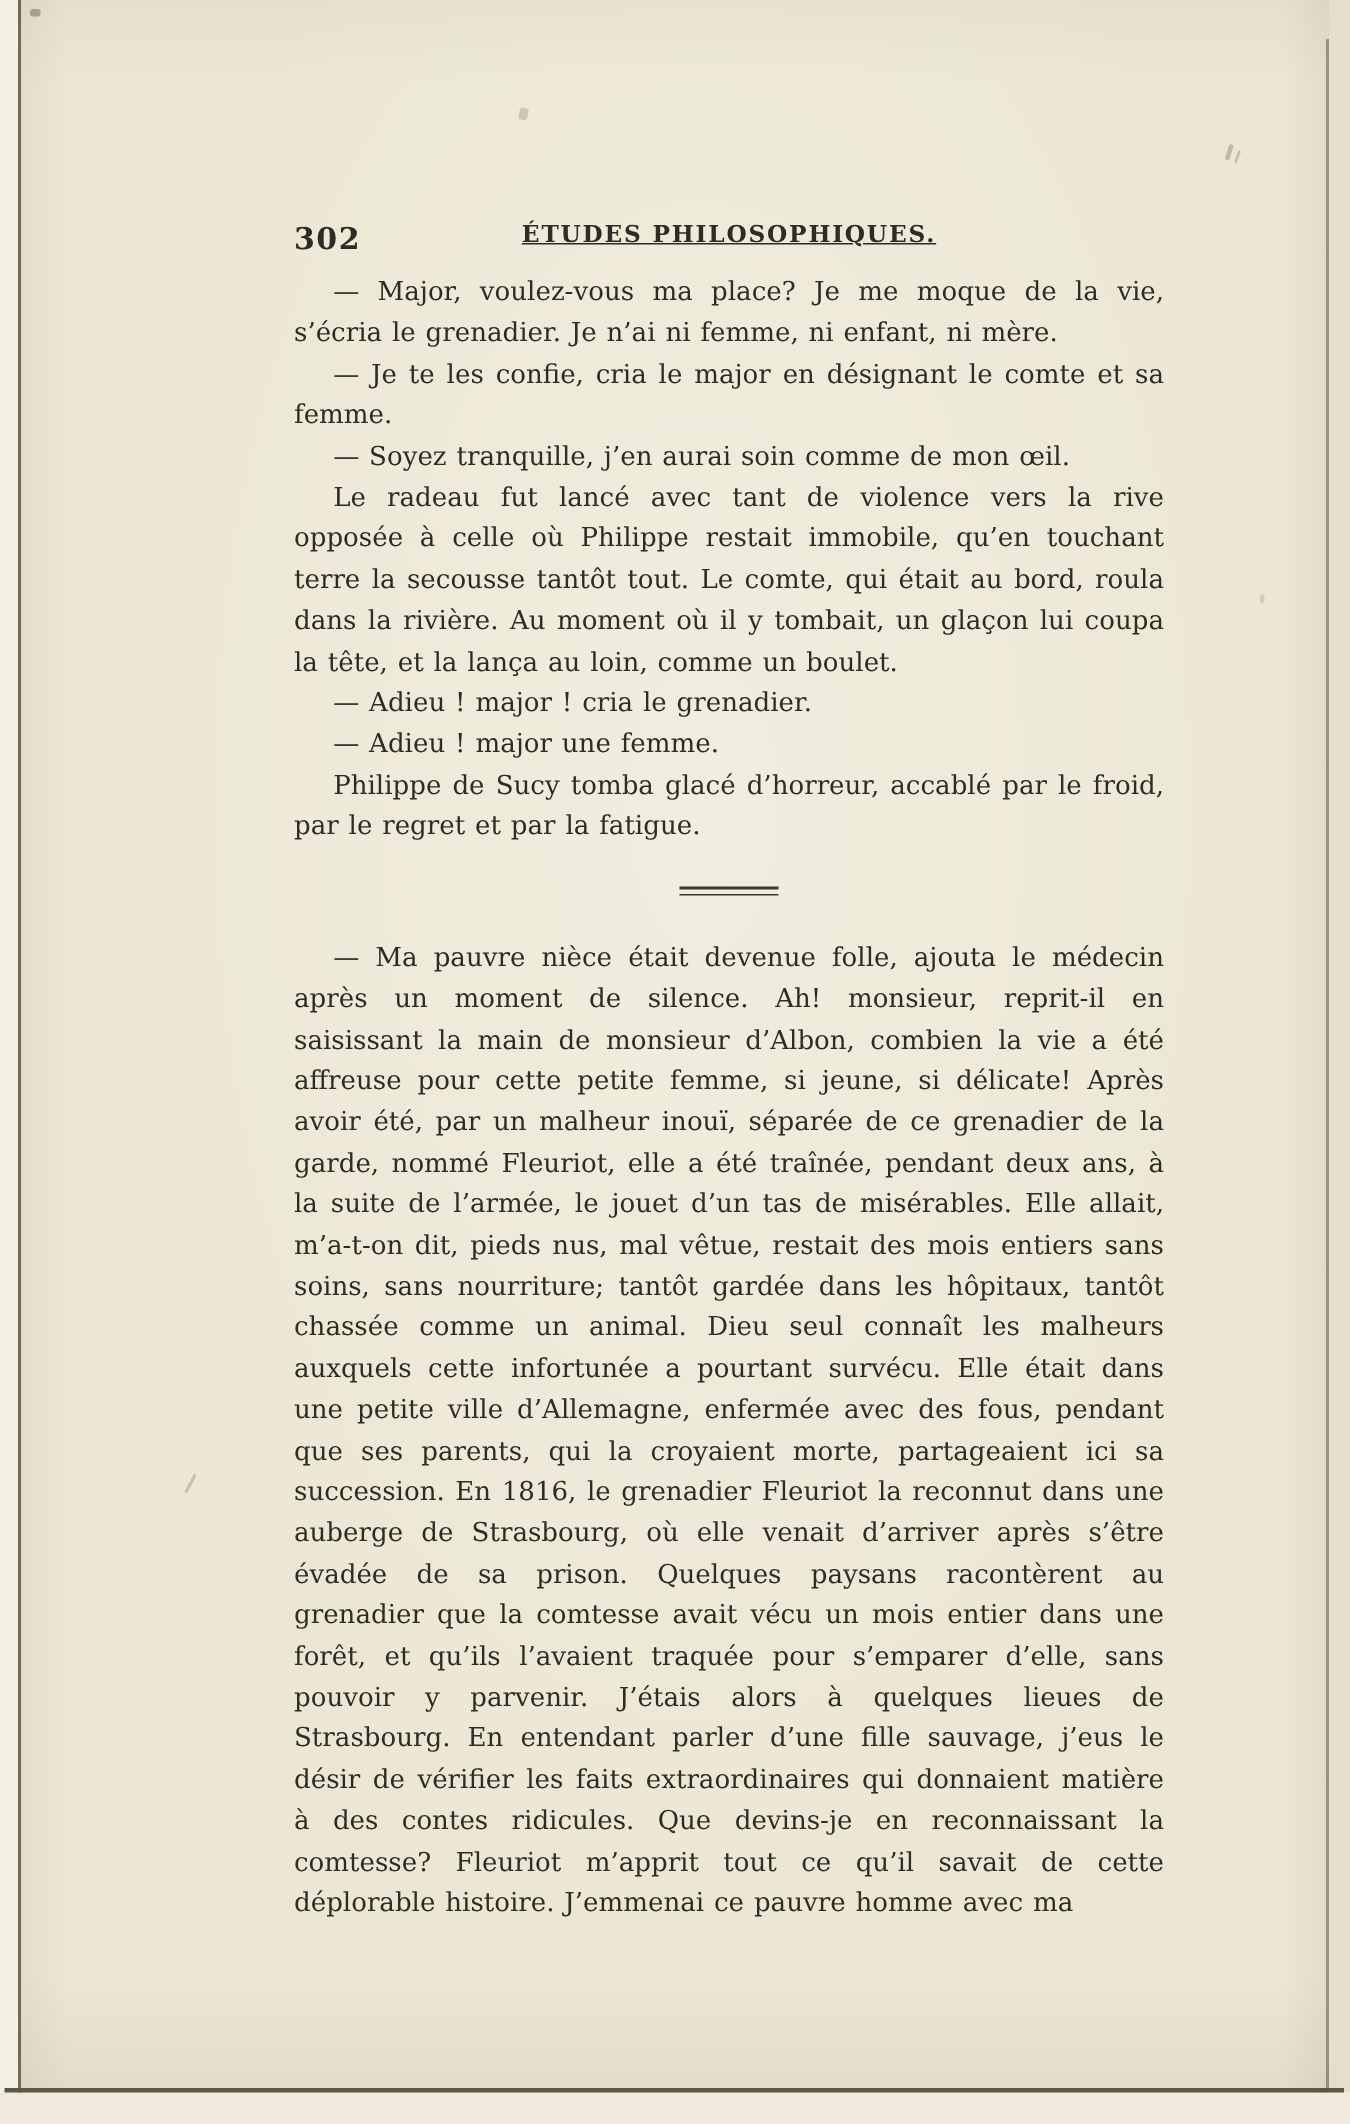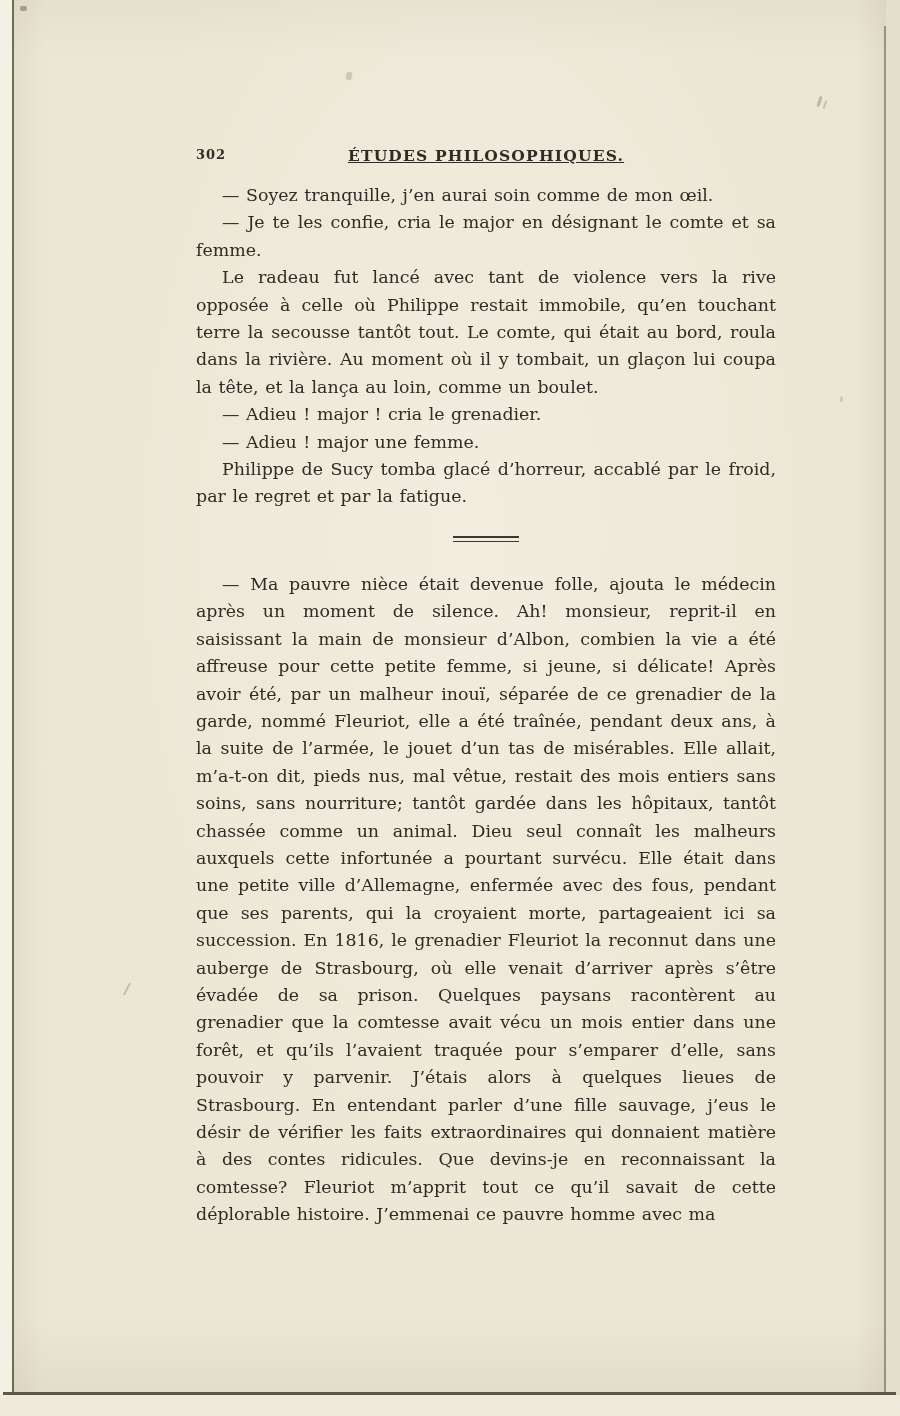--- a/index.html
+++ b/index.html
@@ -67,21 +67,21 @@
     top: 146px;
     width: 580px;
   }
   .pageheader {
     position: relative;
     height: 24px;
     font-weight: bold;
   }
   .pagenum {
     position: absolute; left: 0; top: 1px;
-    font-size: 13px;
+    font-size: 20px;
     letter-spacing: 1px;
   }
   .runtitle {
     display: block;
     text-align: center;
     font-size: 15.5px;
     letter-spacing: 1.2px;
     text-decoration: underline;
   }
   .bodytext {
@@ -123,22 +123,23 @@
 <div class="speck speck-f"></div>
 
 <div class="textblock">
 
   <div class="pageheader">
     <span class="pagenum">302</span>
     <span class="runtitle">ÉTUDES PHILOSOPHIQUES.</span>
   </div>
 
   <div class="bodytext">
+    <p>— Major, voulez-vous ma place? Je me moque de la vie, s’écria le grenadier. Je n’ai ni femme, ni enfant, ni mère.</p>
+    <p>— Je te les confie, cria le major en désignant le comte et sa femme.</p>
     <p>— Soyez tranquille, j’en aurai soin comme de mon œil.</p>
-    <p>— Je te les confie, cria le major en désignant le comte et sa femme.</p>
     <p>Le radeau fut lancé avec tant de violence vers la rive opposée à celle où Philippe restait immobile, qu’en touchant terre la secousse tantôt tout. Le comte, qui était au bord, roula dans la rivière. Au moment où il y tombait, un glaçon lui coupa la tête, et la lança au loin, comme un boulet.</p>
     <p>— Adieu ! major ! cria le grenadier.</p>
     <p>— Adieu ! major une femme.</p>
     <p>Philippe de Sucy tomba glacé d’horreur, accablé par le froid, par le regret et par la fatigue.</p>
   </div>
 
   <div class="separator"></div>
 
   <div class="bodytext">
     <p>— Ma pauvre nièce était devenue folle, ajouta le médecin après un moment de silence. Ah! monsieur, reprit-il en saisissant la main de monsieur d’Albon, combien la vie a été affreuse pour cette petite femme, si jeune, si délicate! Après avoir été, par un malheur inouï, séparée de ce grenadier de la garde, nommé Fleuriot, elle a été traînée, pendant deux ans, à la suite de l’armée, le jouet d’un tas de misérables. Elle allait, m’a-t-on dit, pieds nus, mal vêtue, restait des mois entiers sans soins, sans nourriture; tantôt gardée dans les hôpitaux, tantôt chassée comme un animal. Dieu seul connaît les malheurs auxquels cette infortunée a pourtant survécu. Elle était dans une petite ville d’Allemagne, enfermée avec des fous, pendant que ses parents, qui la croyaient morte, partageaient ici sa succession. En 1816, le grenadier Fleuriot la reconnut dans une auberge de Strasbourg, où elle venait d’arriver après s’être évadée de sa prison. Quelques paysans racontèrent au grenadier que la comtesse avait vécu un mois entier dans une forêt, et qu’ils l’avaient traquée pour s’emparer d’elle, sans pouvoir y parvenir. J’étais alors à quelques lieues de Strasbourg. En entendant parler d’une fille sauvage, j’eus le désir de vérifier les faits extraordinaires qui donnaient matière à des contes ridicules. Que devins-je en reconnaissant la comtesse? Fleuriot m’apprit tout ce qu’il savait de cette déplorable histoire. J’emmenai ce pauvre homme avec ma</p>

